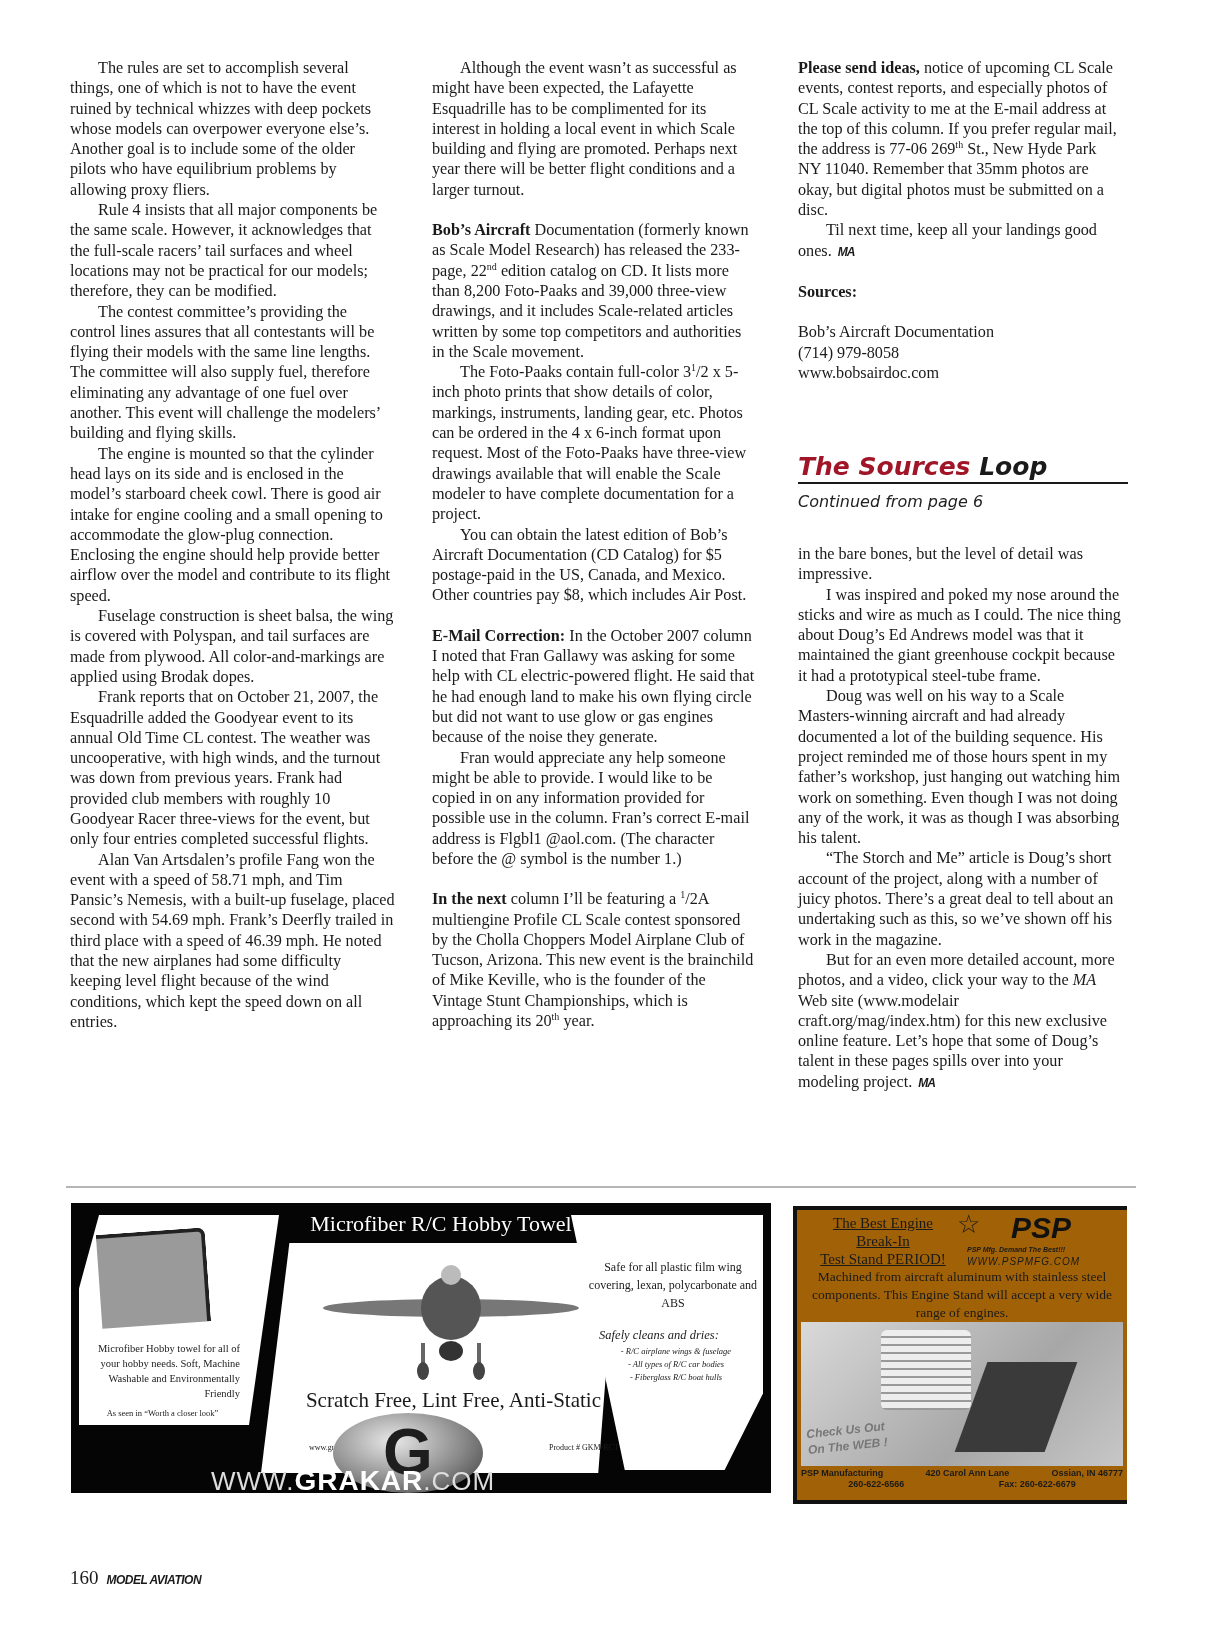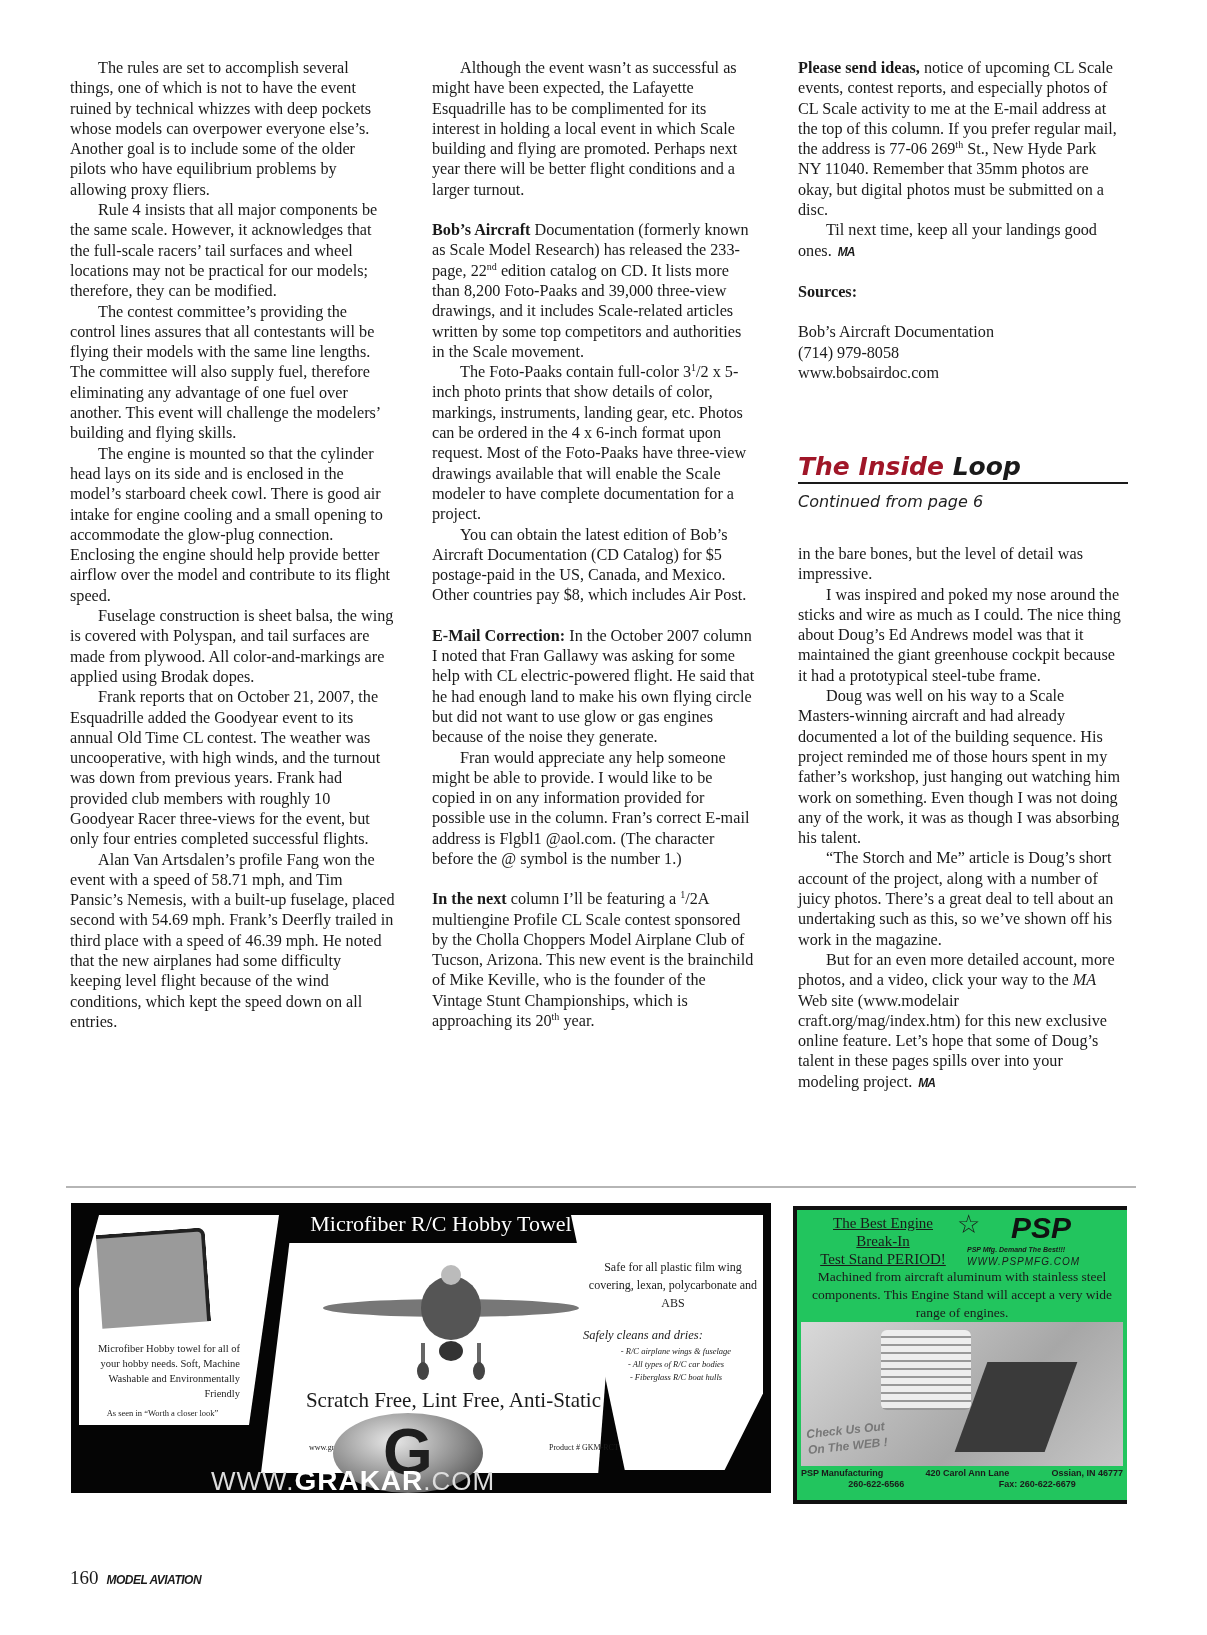--- a/index.html
+++ b/index.html
@@ -28,28 +28,28 @@
   .g-lefttext{position:absolute;left:14px;top:138px;width:155px;text-align:right;font-size:10.5px;line-height:15px;}
   .g-seen{position:absolute;left:14px;top:205px;width:155px;text-align:center;font-size:8.5px;}
   .g-center{position:absolute;left:190px;top:40px;width:355px;height:230px;background:#fff;clip-path:polygon(8% 0,100% 0,95% 100%,0 100%);}
   .g-titlebar{position:absolute;left:200px;top:0;width:340px;height:52px;color:#fff;font-size:22px;line-height:42px;text-align:center;}
   .g-plane{position:absolute;left:250px;top:60px;width:260px;height:120px;}
   .g-scratch{position:absolute;left:230px;top:185px;width:300px;text-align:right;font-size:21px;}
   .g-web{position:absolute;left:238px;top:240px;font-size:8px;}
   .g-prod{position:absolute;left:455px;top:240px;font-size:8px;padding-left:23px;}
   .g-right{position:absolute;left:500px;top:12px;width:192px;height:255px;background:#fff;clip-path:polygon(0 0,100% 0,100% 70%,80% 100%,28% 100%);}
   .g-righttext{position:absolute;left:512px;top:55px;width:180px;text-align:center;font-size:12px;line-height:18px;}
-  .g-safely{position:absolute;left:482px;top:125px;width:180px;text-align:center;font-style:italic;font-size:12.5px;}
+  .g-safely{position:absolute;left:498px;top:125px;width:180px;text-align:center;font-style:italic;font-size:12.5px;}
   .g-list{position:absolute;left:515px;top:142px;width:180px;font-style:italic;font-size:8.5px;line-height:13px;text-align:center;}
   .g-logo{position:absolute;left:262px;top:210px;width:150px;height:80px;border-radius:50%;background:radial-gradient(ellipse at 40% 35%,#e8e8e8 0%,#8a8a8a 55%,#333 100%);}
   .g-logo span{position:absolute;left:0;right:0;top:4px;text-align:center;font-family:"Liberation Sans",sans-serif;font-weight:bold;font-size:64px;line-height:70px;color:#1e1e1e;}
   .g-url{position:absolute;left:140px;top:262px;color:#ddd;font-family:"Liberation Sans",sans-serif;font-size:26px;letter-spacing:1px;}
   .g-url .brand{font-weight:bold;color:#fff;font-size:28px;}
   
-  .psp{position:absolute;left:793px;top:1206px;width:330px;height:290px;border-top:4px solid #111;border-bottom:4px solid #111;border-left:4px solid #111;background:#22c55e;}
+  .psp{position:absolute;left:793px;top:1206px;width:330px;height:290px;border-top:4px solid #111;border-bottom:4px solid #111;border-left:4px solid #111;background:#a16207;}
   .psp-head{position:absolute;left:16px;top:4px;width:140px;text-align:center;font-size:15px;line-height:18px;text-decoration:underline;}
   .psp-logo{position:absolute;left:164px;top:2px;width:160px;height:32px;font-family:"Liberation Sans",sans-serif;font-style:italic;font-weight:bold;font-size:30px;line-height:32px;color:#111;text-align:center;}
   .psp-star{position:absolute;left:160px;top:2px;font-size:26px;line-height:26px;}
   .psp-tag{position:absolute;left:170px;top:36px;font-family:"Liberation Sans",sans-serif;font-style:italic;font-size:7px;font-weight:bold;}
   .psp-url{position:absolute;left:170px;top:46px;font-family:"Liberation Sans",sans-serif;font-style:italic;font-size:10px;letter-spacing:1px;}
   .psp-desc{position:absolute;left:4px;top:58px;width:322px;text-align:center;font-size:13.5px;line-height:18px;}
   .psp-photo{position:absolute;left:4px;top:112px;width:322px;height:144px;background:linear-gradient(135deg,#d9d9d9,#a7a7a7 60%,#c7c7c7);}
   .psp-engine{position:absolute;left:80px;top:8px;width:90px;height:80px;background:repeating-linear-gradient(180deg,#eee 0 6px,#999 6px 8px);border-radius:6px;}
   .psp-stand{position:absolute;left:170px;top:40px;width:90px;height:90px;background:#3a3a3a;transform:skewX(-20deg);}
   .psp-check{position:absolute;left:6px;top:100px;font-family:"Liberation Sans",sans-serif;font-weight:bold;font-style:italic;font-size:12px;color:#777;line-height:16px;transform:rotate(-6deg);}
@@ -90,21 +90,21 @@
   <p><b>Please send ideas,</b><span> notice of upcoming CL Scale events, contest reports, and especially photos of CL Scale activity to me at the E-mail address at the top of this column. If you prefer regular mail, the address is 77-06 269</span><sup>th</sup><span> St., New Hyde Park NY 11040. Remember that 35mm photos are okay, but digital photos must be submitted on a disc.</span></p>
   <p class="ind"><span>Til next time, keep all your landings good ones.</span><span class="ma">MA</span></p>
   <div class="gap"></div>
   <p><b>Sources:</b></p>
   <div class="gap"></div>
   <p>Bob’s Aircraft Documentation</p>
   <p>(714) 979-8058</p>
   <p>www.bobsairdoc.com</p>
 </div>
 
-<div class="il-title"><span class="red">The Inside</span><span class="blk"> Loop</span></div>
+<div class="il-title"><span class="red">The Sources</span><span class="blk"> Loop</span></div>
 <div class="il-sub">Continued from page 6</div>
 <div class="col3b">
   <p>in the bare bones, but the level of detail was impressive.</p>
   <p class="ind">I was inspired and poked my nose around the sticks and wire as much as I could. The nice thing about Doug’s Ed Andrews model was that it maintained the giant greenhouse cockpit because it had a prototypical steel-tube frame.</p>
   <p class="ind">Doug was well on his way to a Scale Masters-winning aircraft and had already documented a lot of the building sequence. His project reminded me of those hours spent in my father’s workshop, just hanging out watching him work on something. Even though I was not doing any of the work, it was as though I was absorbing his talent.</p>
   <p class="ind">“The Storch and Me” article is Doug’s short account of the project, along with a number of juicy photos. There’s a great deal to tell about an undertaking such as this, so we’ve shown off his work in the magazine.</p>
   <p class="ind"><span>But for an even more detailed account, more photos, and a video, click your way to the </span><i>MA</i><span> Web site (www.modelair craft.org/mag/index.htm) for this new exclusive online feature. Let’s hope that some of Doug’s talent in these pages spills over into your modeling project.</span><span class="ma">MA</span></p>
 </div>
 
 <div class="rule"></div>

